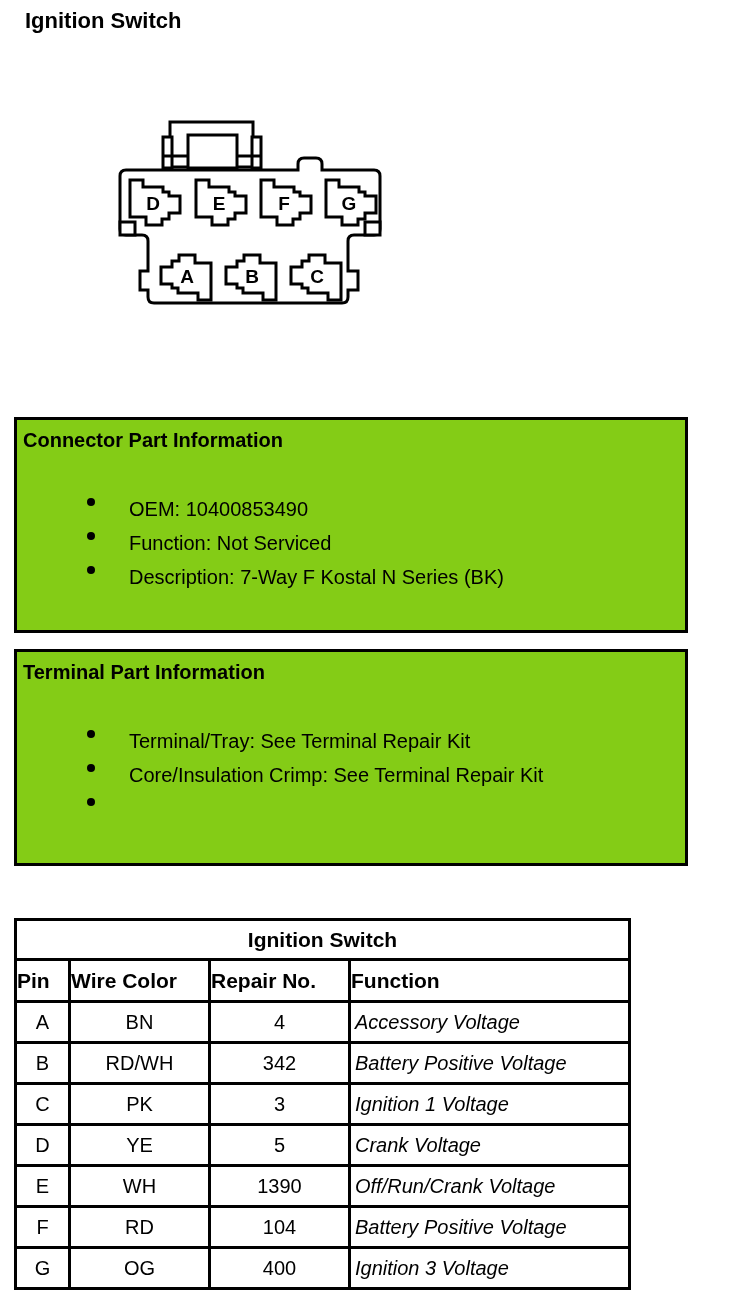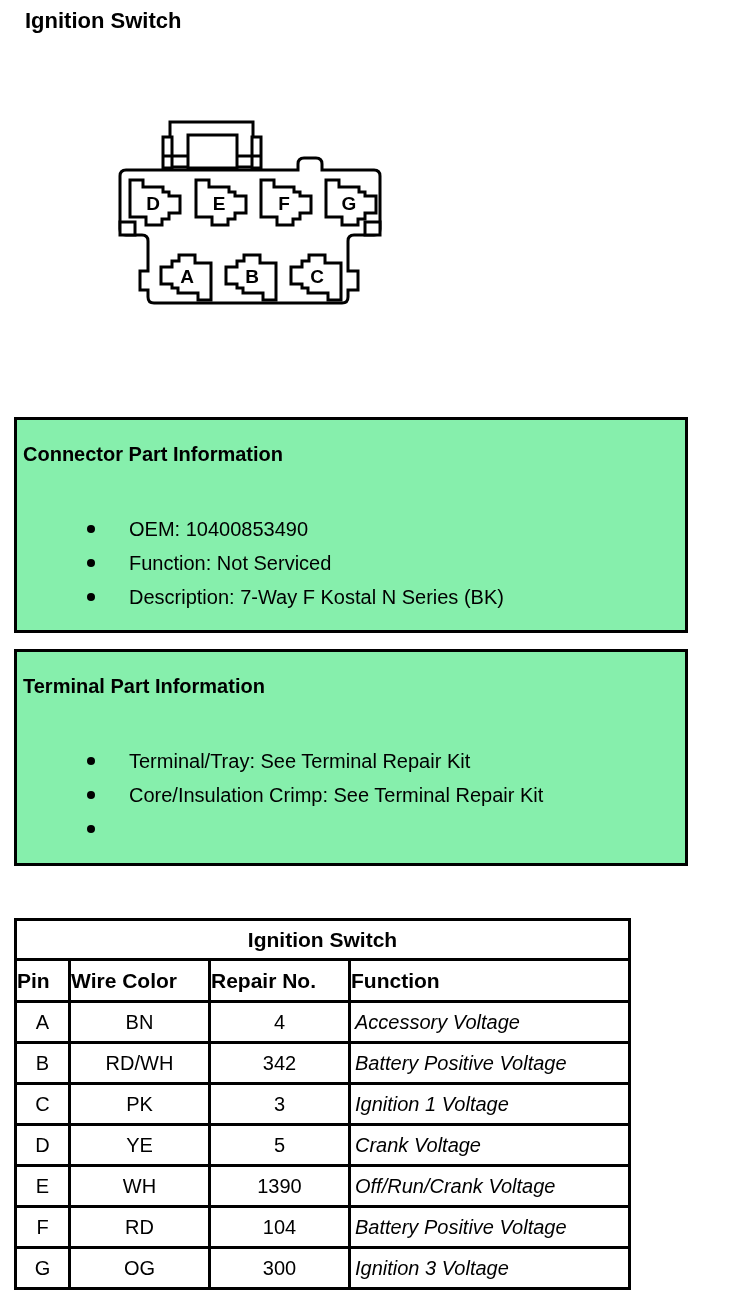--- a/index.html
+++ b/index.html
@@ -8,25 +8,25 @@
   .abs { position:absolute; }
 
   
   #page-title { left:25px; top:8px; font-size:22px; font-weight:bold; letter-spacing:0px; }
 
   
   #connector-svg { left:100px; top:100px; }
 
   
   #info-boxes { left:14px; top:417px; width:674px; }
-  .info-box { border:3px solid #000; background:#86efac; height:216px; padding:22px 6px; }
+  .info-box { border:3px solid #000; background:#84cc16; height:216px; padding:8px 6px; }
   .info-box + .info-box { margin-top:16px; height:217px; }
   .info-box h2 { font-size:20px; font-weight:bold; line-height:24px; }
   .bullet-list { margin-top:46px; }
-  .bullet-row { display:flex; align-items:center; height:34px; padding-left:64px; }
+  .bullet-row { display:flex; align-items:flex-start; height:34px; padding-left:64px; }
   .bullet-dot { width:8px; height:8px; border-radius:50%; background:#000; flex:0 0 8px; margin-right:34px; }
   .bullet-text { font-size:20px; white-space:nowrap; }
 
   
   #pin-table-wrap { left:14px; top:918px; }
   table { border-collapse:collapse; table-layout:fixed; width:614px; background:#fff; }
   th, td { border:3px solid #000; font-size:20px; overflow:hidden; white-space:nowrap; }
   td.title-cell { height:40px; text-align:center; font-weight:bold; font-size:21px; }
   th { height:42px; text-align:left; font-weight:bold; font-size:21px; }
   td { height:41px; text-align:center; }
@@ -165,18 +165,18 @@
     </tr>
     <tr>
       <td>F</td>
       <td>RD</td>
       <td>104</td>
       <td class="fn">Battery Positive Voltage</td>
     </tr>
     <tr>
       <td>G</td>
       <td>OG</td>
-      <td>300</td>
+      <td>400</td>
       <td class="fn">Ignition 3 Voltage</td>
     </tr>
   </tbody>
     </table>
 </div>
 
 </body></html>

